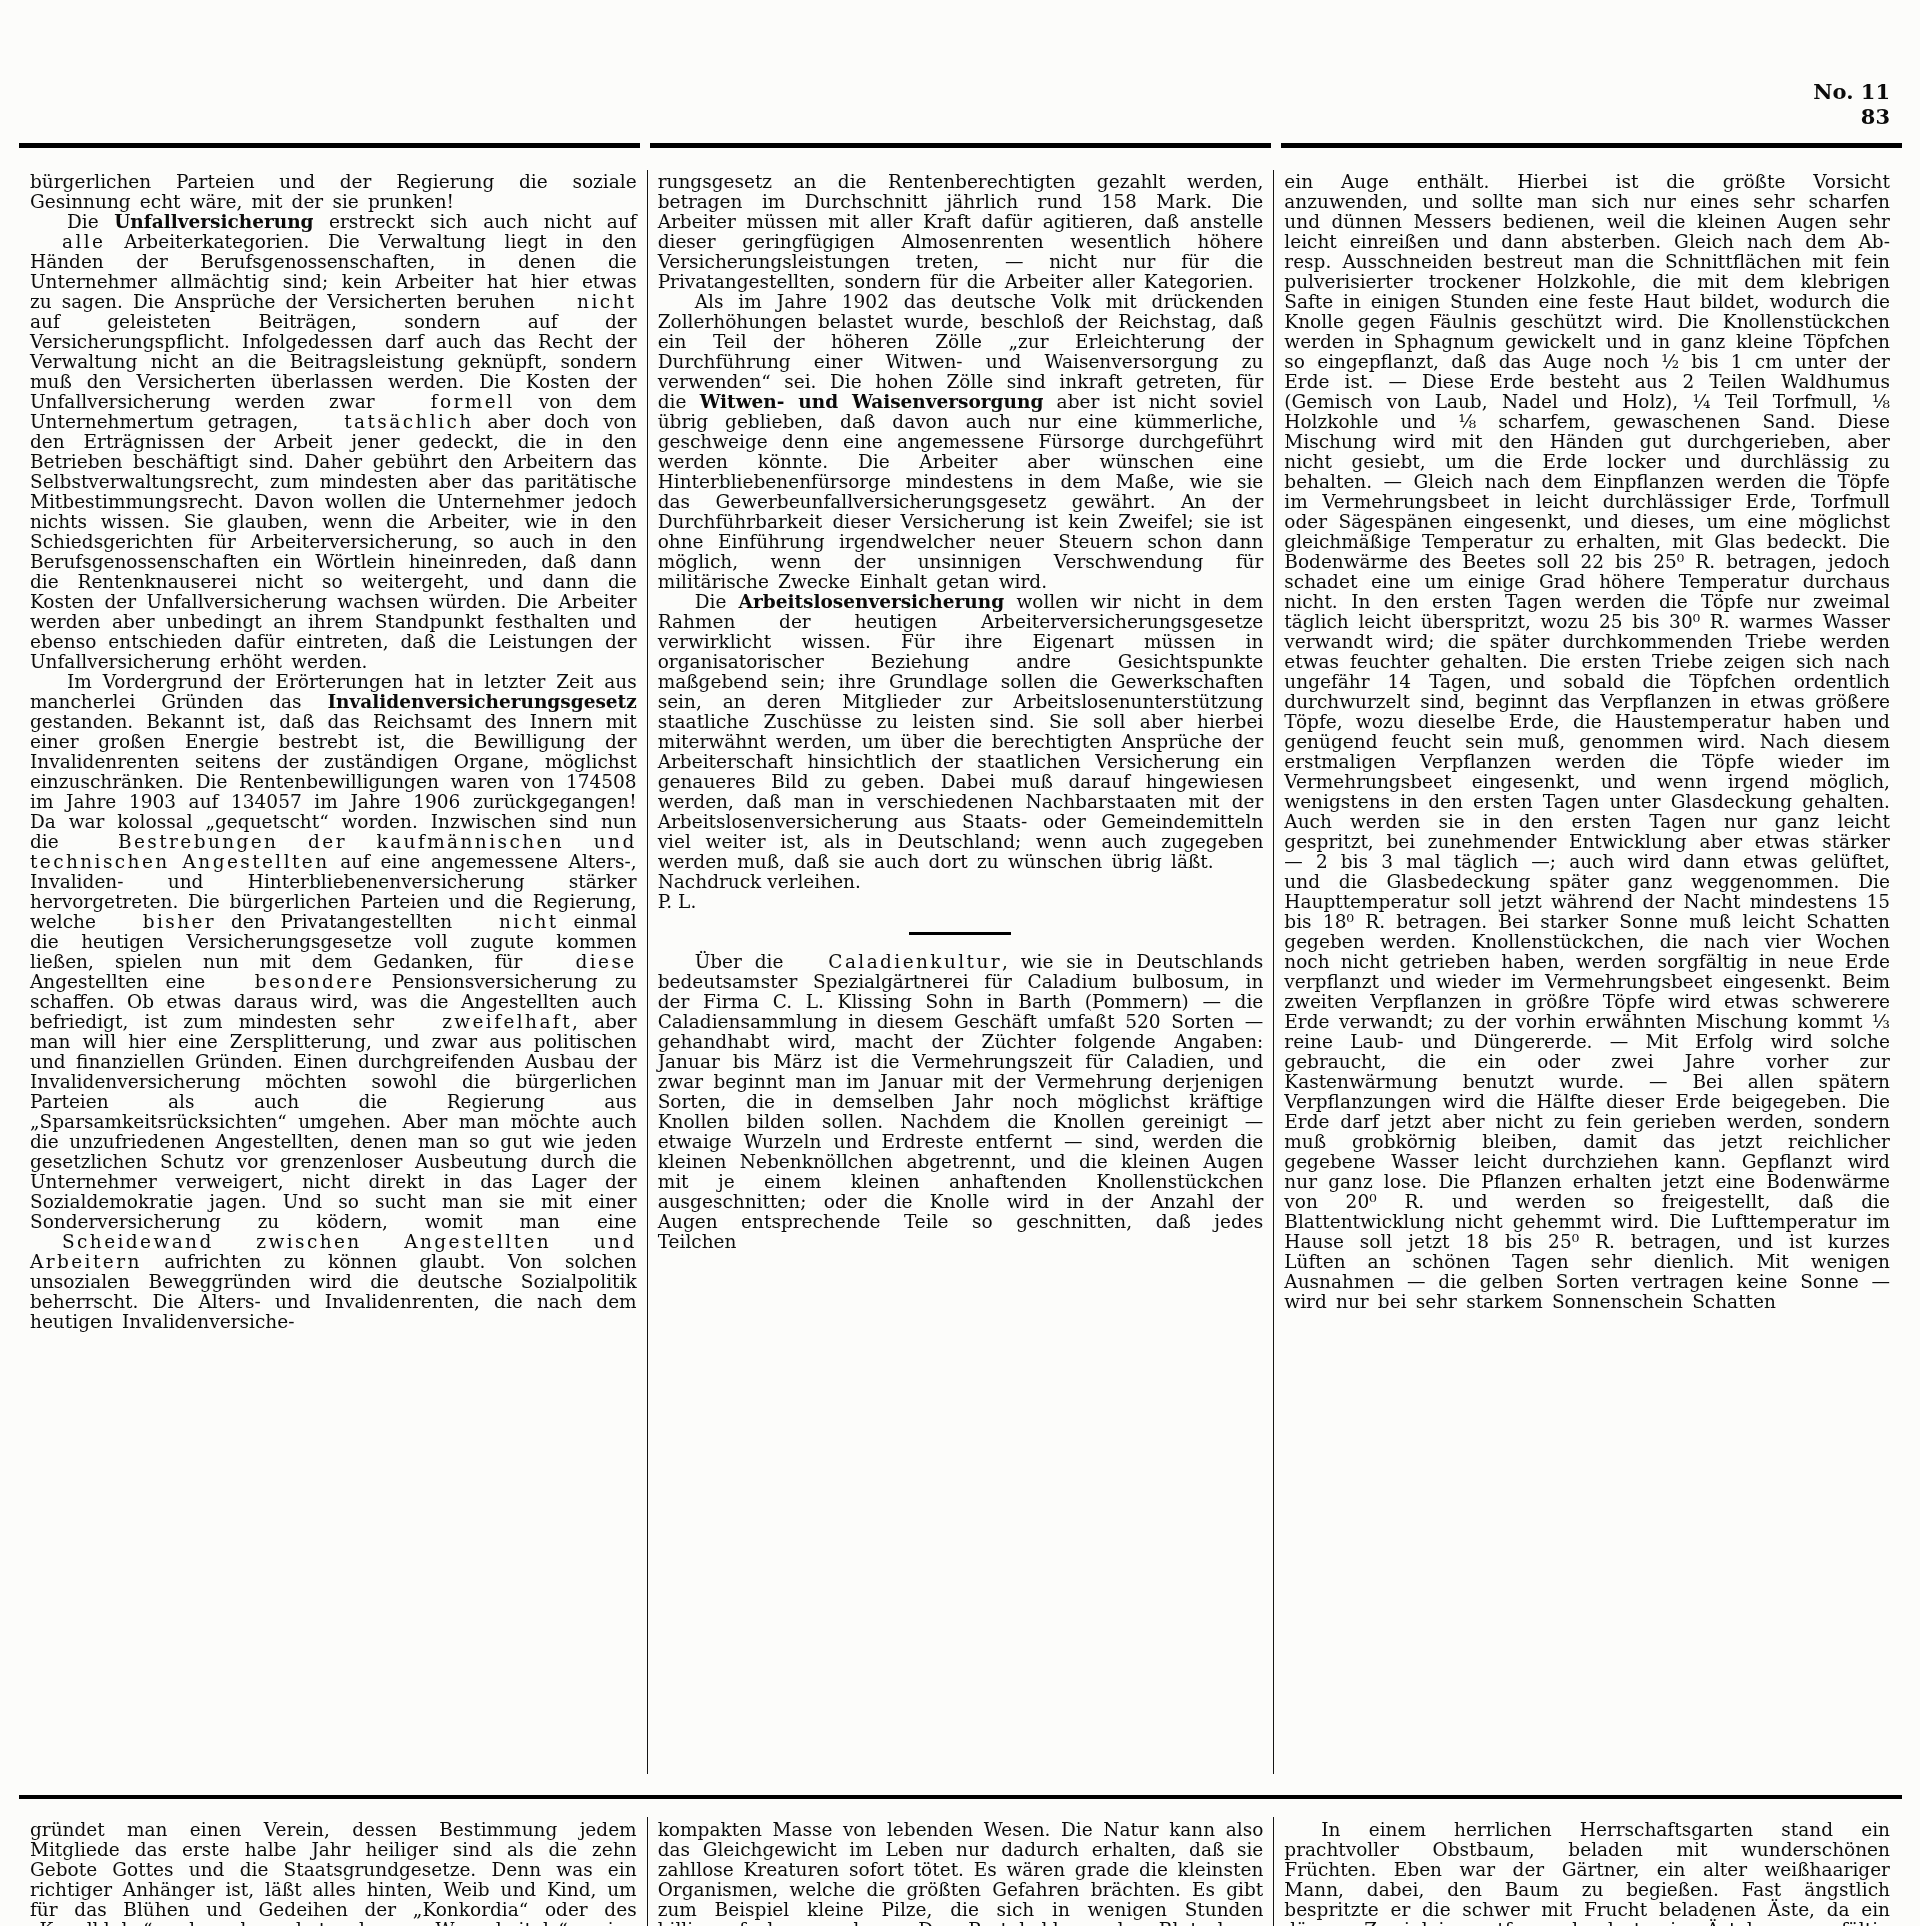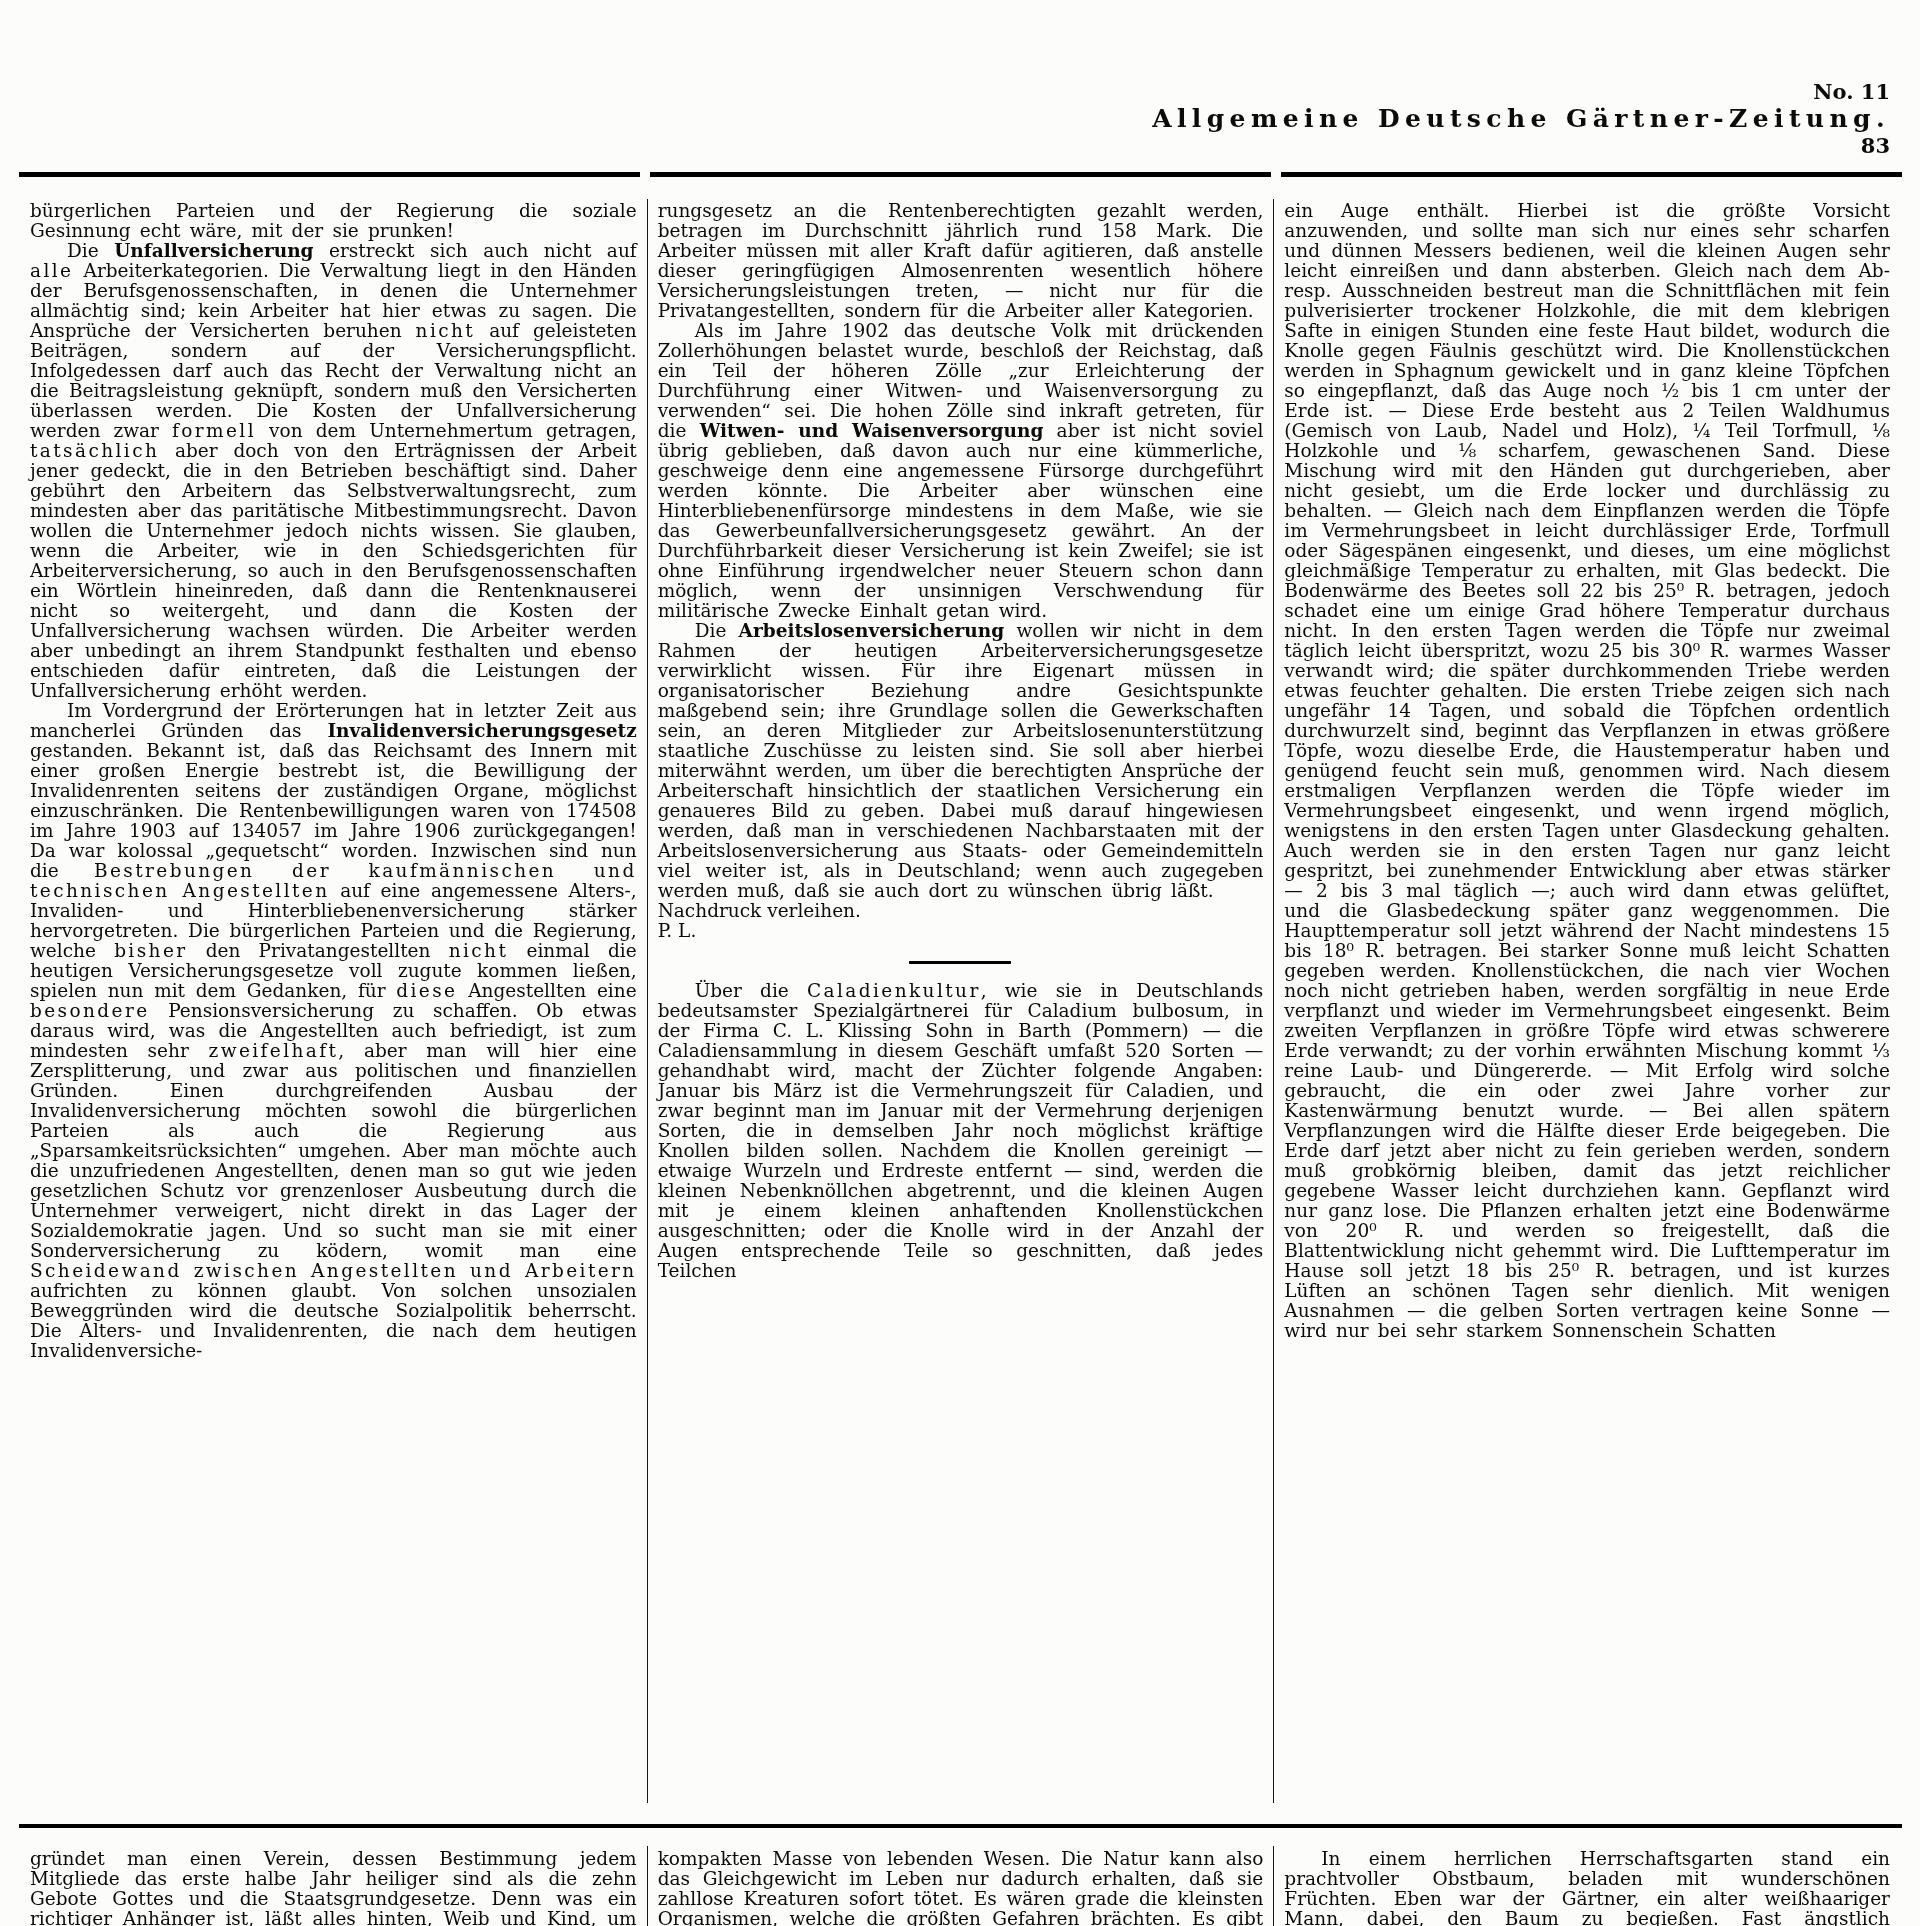--- a/index.html
+++ b/index.html
@@ -17,39 +17,38 @@
   .masthead-rule .seg + .seg { margin-left:10px; }
 
   .section-top { display:flex; align-items:stretch; margin:21.6px 20px 0 20px; height:1604px; overflow:hidden; }
   .section-bottom { display:flex; align-items:stretch; margin:0 20px; height:859px; overflow:hidden; }
   .ncol { width:33.333%; box-sizing:border-box; padding:2.3px 10px 0 10px; overflow:hidden; }
   .ncol + .ncol { border-left:1.2px solid #151515; }
 
   p.np { margin:0; font-size:18.5px; line-height:20px; text-align:justify; word-spacing:0.18em; }
   p.np.ind { text-indent:37px; }
   .b { font-weight:bold; }
-  .g { letter-spacing:0.13em; }
+  .g { letter-spacing:0.13em;margin-left:32px; }
 
   .lastline { display:flex; justify-content:space-between; align-items:baseline; font-size:18.5px; line-height:20px;flex-direction:column; }
   .lastline .rsig { padding-right:13px; white-space:nowrap; }
 
   .article-divider { width:102px; height:2.7px; background:#000; margin:20px auto 17.7px auto; }
   .article-heading { text-align:center; font-weight:bold; font-size:26px; line-height:28.5px; margin:0 0 17px 0; letter-spacing:0.8px; }
   .article-heading.tight { margin:5.4px 0 15.4px 0; }
 
   .mid-rule { height:4.2px; background:#000; margin:21px 18.5px 18.5px 18.5px; }
 </style>
 </head>
 <body>
 
 <div class="page">
 
   <div class="masthead">
     <span class="m-issue">No. 11</span>
-    <span class="m-title">Allgemeine Deutsche Gärtner-Zeitung.</span>
     <span class="m-page">83</span>
   </div>
   <div class="masthead-rule">
     <div class="seg"></div>
     <div class="seg"></div>
     <div class="seg"></div>
   </div>
 
   <div class="section-top">
 

